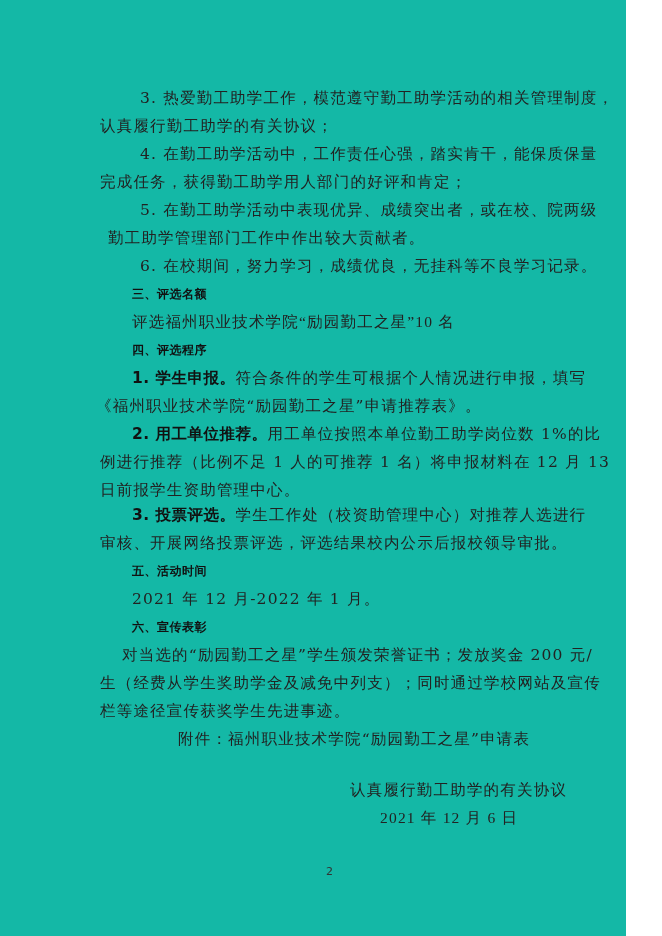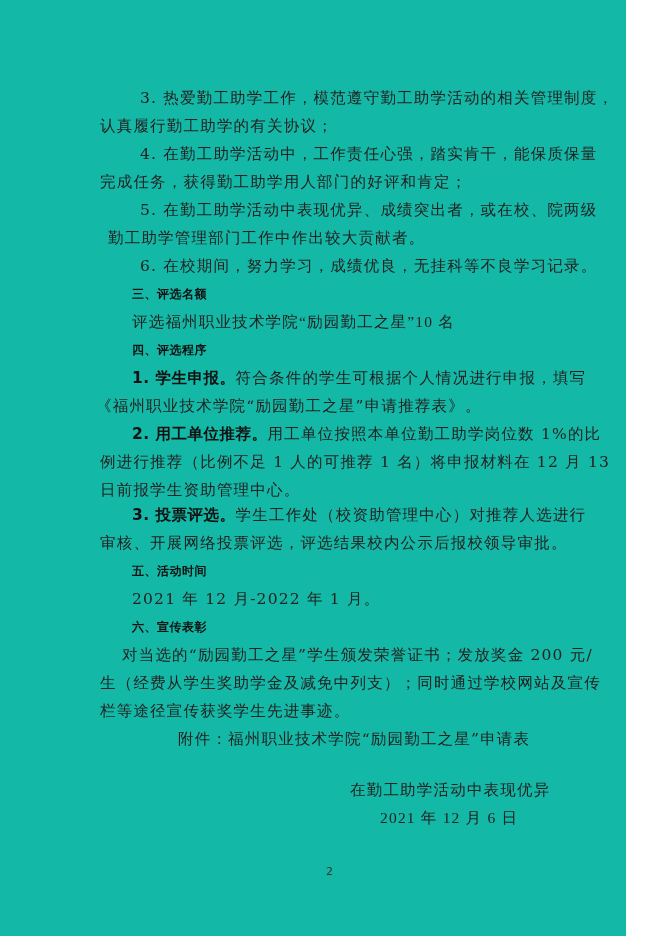--- a/index.html
+++ b/index.html
@@ -38,17 +38,17 @@
   <div class="line heading" style="left:132px; top:561px;">五、活动时间</div>
   <div class="line" style="left:132px; top:589px;">2021 年 12 月-2022 年 1 月。</div>
 
   <div class="line heading" style="left:132px; top:617px;">六、宣传表彰</div>
   <div class="line" style="left:122px; top:645px;">对当选的“励园勤工之星”学生颁发荣誉证书；发放奖金 200 元/</div>
   <div class="line" style="left:100px; top:673px;">生（经费从学生奖助学金及减免中列支）；同时通过学校网站及宣传</div>
   <div class="line" style="left:100px; top:701px;">栏等途径宣传获奖学生先进事迹。</div>
 
   <div class="line" style="left:158px; top:729px;padding-left:20px;">附件：福州职业技术学院“励园勤工之星”申请表</div>
 
-  <div class="line" style="left:350px; top:780px;">在勤工助学活动中表现优异</div>
+  <div class="line" style="left:350px; top:780px;">认真履行勤工助学的有关协议</div>
   <div class="line" style="left:380px; top:808px;font-family:Liberation Serif, serif;">2021 年  12  月  6  日</div>
 
   <div class="pagenum">2</div>
 </div>
 
 </body></html>

